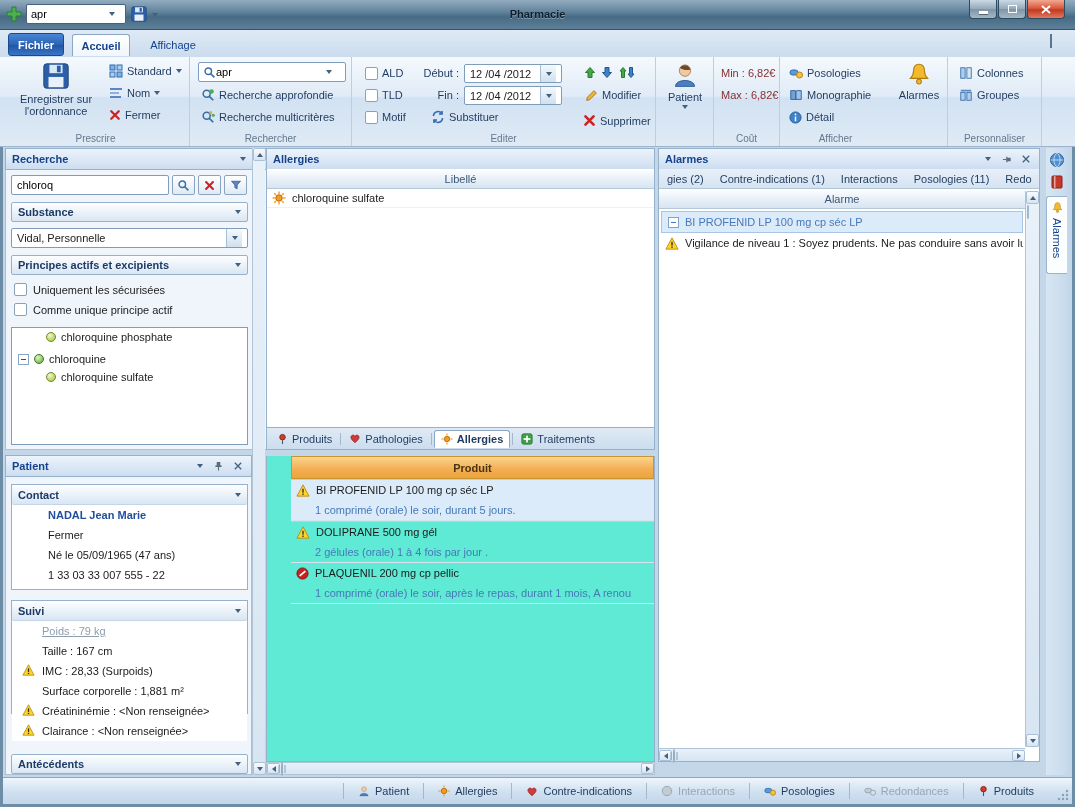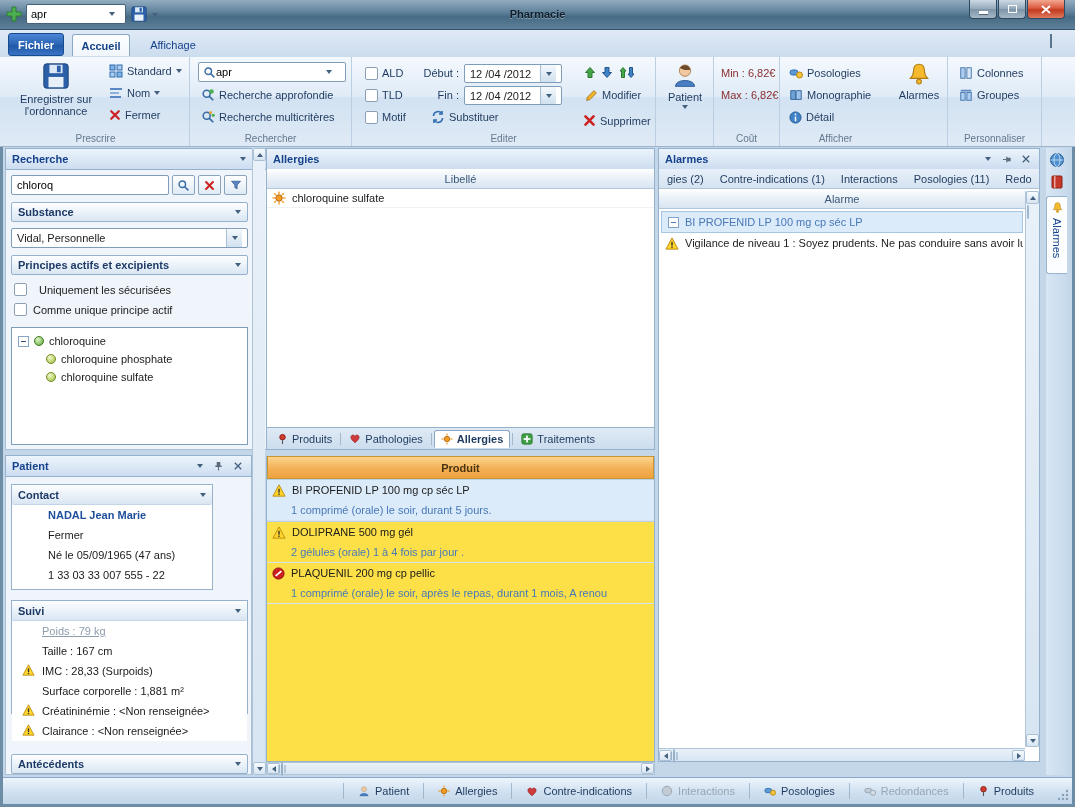--- a/index.html
+++ b/index.html
@@ -401,48 +401,48 @@
   <div class="combo" style="position:absolute;left:5px;top:79px;width:237px;height:20px;">
       <span>Vidal, Personnelle</span>
       <span class="combobtn">
         <span class="tri-d"></span>
       </span>
     </div>
   <div class="secbar" style="position:absolute;left:5px;top:106px;width:237px;">
       <span>Principes actifs et excipients</span>
       <span style="margin-left:auto" class="tri-d"></span>
     </div>
-  <div class="flex" style="position:absolute;left:8px;top:134px;gap:12px;">
+  <div class="flex" style="position:absolute;left:8px;top:134px;gap:6px;">
       <span class="ck"></span>
       <span>Uniquement les sécurisées</span>
     </div>
   <div class="flex" style="position:absolute;left:8px;top:154px;gap:6px;">
       <span class="ck"></span>
       <span>Comme unique principe actif</span>
     </div>
   <span class="sbtn" style="position:absolute;right:3px;top:150px;width:23px;height:21px;">
       <svg width="14" height="14" viewBox="0 0 14 14">
         <rect x="1" y="2" width="12" height="10" fill="#fff" stroke="#3a8a3e"></rect>
         <rect x="1" y="2" width="12" height="3" fill="#a5d6a7" stroke="#3a8a3e"></rect>
         <line x1="5" y1="2" x2="5" y2="12" stroke="#3a8a3e"></line>
         <line x1="9" y1="2" x2="9" y2="12" stroke="#3a8a3e"></line>
         <line x1="1" y1="8" x2="13" y2="8" stroke="#3a8a3e"></line>
       </svg>
     </span>
   <div class="abs" style="left:5px;top:178px;width:237px;height:118px;background:#fff;border:1px solid #7f9db9;">
+    <div class="flex" style="height:18px;gap:5px;padding-left:34px;">
+      <span class="ball" style="background:radial-gradient(circle at 35% 30%,#f2f8c8,#9cbf3a);border-color:#6f8a22;"></span>
+      <span>chloroquine phosphate</span>
+    </div>
     <div class="flex" style="height:18px;gap:5px;padding-left:6px;margin-top:4px;">
       <span class="expander">
           <i></i>
         </span>
       <span class="ball"></span>
       <span>chloroquine</span>
-    </div>
-    <div class="flex" style="height:18px;gap:5px;padding-left:34px;">
-      <span class="ball" style="background:radial-gradient(circle at 35% 30%,#f2f8c8,#9cbf3a);border-color:#6f8a22;"></span>
-      <span>chloroquine phosphate</span>
     </div>
     <div class="flex" style="height:18px;gap:5px;padding-left:34px;">
       <span class="ball" style="background:radial-gradient(circle at 35% 30%,#f2f8c8,#9cbf3a);border-color:#6f8a22;"></span>
       <span>chloroquine sulfate</span>
     </div>
   </div>
 </div>
 
 <div class="abs" style="left:5px;top:455px;width:247px;height:320px;background:#f0f5fb;border:1px solid #a9c0d8;">
   <div class="panelhdr" style="margin:-1px;">
@@ -458,21 +458,21 @@
           </svg>
         </span>
       <span class="hbtn">
           <svg width="8" height="8" viewBox="0 0 10 10">
             <path d="M1 1 L9 9 M9 1 L1 9" stroke="#43607e" stroke-width="1.6"></path>
           </svg>
         </span>
     </span>
   </div>
 
-  <div class="abs" style="left:5px;top:28px;width:202px;height:106px;background:#fff;border:1px solid #96b1cc;">
+  <div class="abs" style="left:5px;top:28px;width:237px;height:106px;background:#fff;border:1px solid #96b1cc;">
     <div class="secbar" style="border:none;border-bottom:1px solid #c3d5e6;">
         <span>Contact</span>
         <span style="margin-left:auto" class="tri-d"></span>
       </div>
     <div class="wrow" style="padding-left:36px;font-weight:bold;color:#1f4e9c;">
         <span>NADAL Jean Marie</span>
       </div>
     <div class="wrow" style="padding-left:36px;">
         <span>Fermer</span>
       </div>
@@ -602,21 +602,21 @@
   <span class="tb">
     <svg width="12" height="12" viewBox="0 0 14 14">
         <rect x="1" y="1" width="12" height="12" rx="2" fill="#3f9e46" stroke="#2c7a30"></rect>
         <rect x="6" y="3" width="2" height="8" fill="#fff"></rect>
         <rect x="3" y="6" width="8" height="2" fill="#fff"></rect>
       </svg>
     <span>Traitements</span>
   </span>
 </div>
 
-<div class="abs" style="left:266px;top:456px;width:389px;height:306px;background:#fde047;border:1px solid #96b1cc;border-top:none;">
+<div class="abs" style="left:266px;top:456px;width:389px;height:306px;background:#5eead4;border:1px solid #96b1cc;border-top:none;padding-left:24px;">
   <div class="orangehdr" style="height:23px;">
       <span>Produit</span>
     </div>
 
   <div class="pgroup sel">
     <div class="pname">
       <svg width="14" height="13" viewBox="0 0 16 15">
           <path d="M8 1 L15 14 H1 Z" fill="#ffd42a" stroke="#b8860b"></path>
           <rect x="7.2" y="5.5" width="1.6" height="4.5" fill="#333"></rect>
           <rect x="7.2" y="11" width="1.6" height="1.6" fill="#333"></rect>

